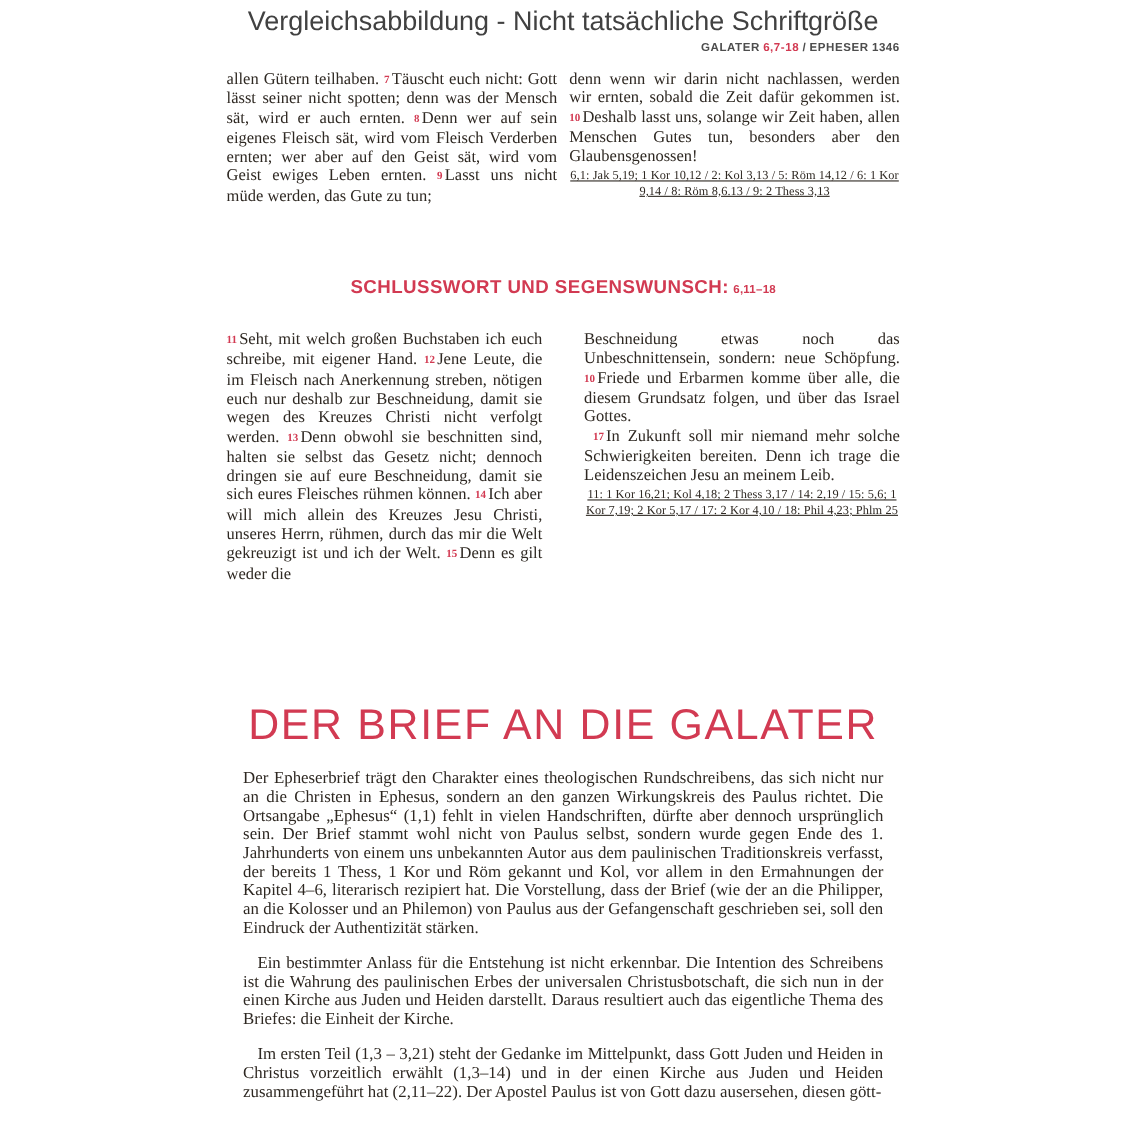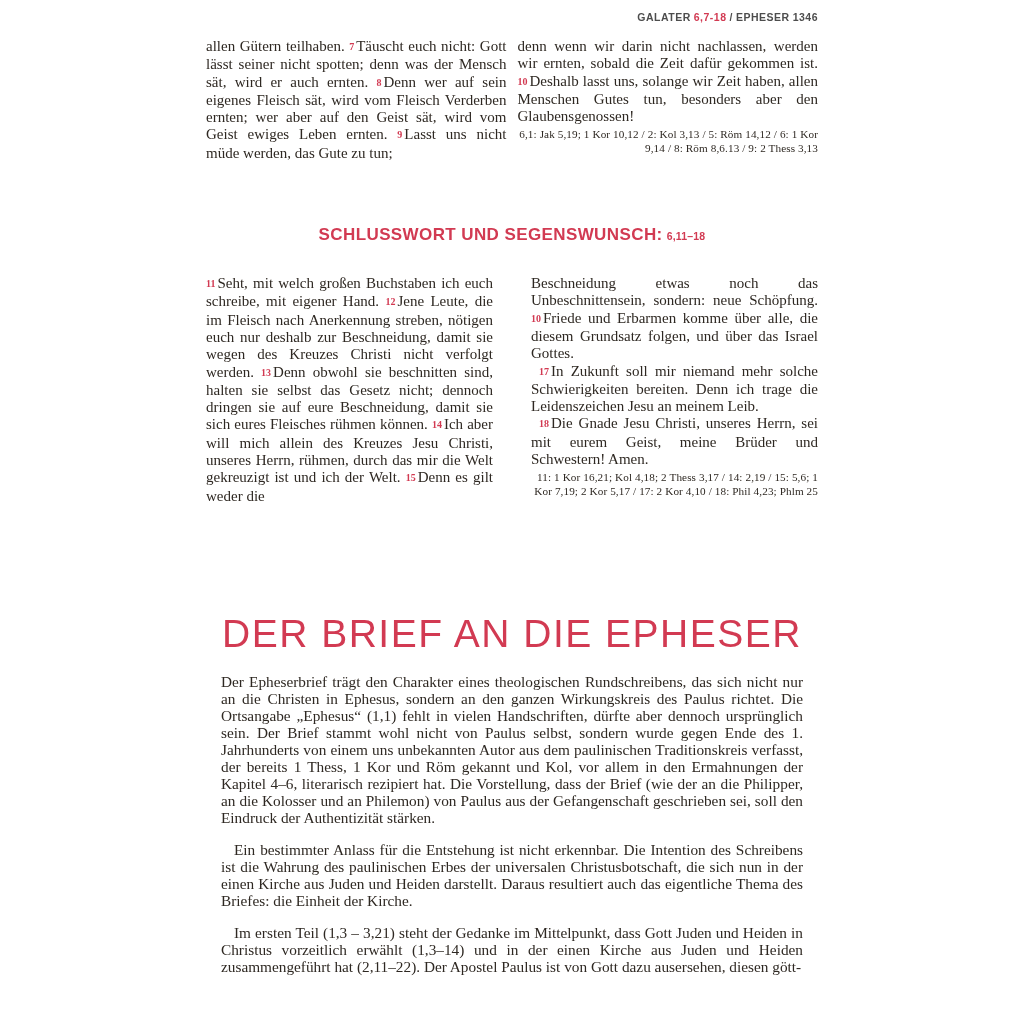--- a/index.html
+++ b/index.html
@@ -29,21 +29,21 @@
   .col{flex:1;min-width:0;}
 
   .bible-p{margin:0;font-size:15px;line-height:17.3px;text-align:justify;}
   .bible-p.indent{text-indent:8px;}
   .vnum{
     color:var(--accent);font-size:10px;font-weight:700;
     margin-right:2px;position:relative;top:-1px;
   }
   .refs{
     font-size:11.2px;line-height:13.4px;margin-top:3px;
-    text-align:right;letter-spacing:0.1px;
+    text-align:center;letter-spacing:0.1px;text-decoration:underline;
   }
 
   .section-heading{
     text-align:center;margin-top:63px;
     font-family:Liberation Sans, sans-serif;font-weight:700;
     font-size:17px;letter-spacing:0.4px;color:var(--accent);
   }
   .section-heading .range{font-size:10.5px;margin-left:4px;letter-spacing:0.2px;}
 
   .book-title{
@@ -54,20 +54,21 @@
   }
   .intro{margin-top:18px;}
   .intro-p{margin:15px;font-size:15.3px;line-height:17px;text-align:justify;font-family:Liberation Serif, serif;}
   .intro-p.indent{text-indent:13px;}
 </style>
 </head>
 <body>
 
 <div class="page">
 
+  <div class="banner">Vergleichsabbildung - Nicht tatsächliche Schriftgröße</div>
 
   <div class="running-head">
     <div class="rh-left">
       <span>GALATER</span><span class="rh-range">6,7-18</span><span>/</span><span>EPHESER</span>
     </div>
     <div class="rh-page-number">1346</div>
   </div>
 
   <div class="cols block1">
     <div class="col">
@@ -86,27 +87,26 @@
   </div>
 
   <div class="cols block2">
     <div class="col">
         <p class="bible-p"><span class="vnum">11</span>Seht, mit welch großen Buchstaben ich euch schreibe, mit eigener Hand. <span class="vnum">12</span>Jene Leute, die im Fleisch nach Anerkennung streben, nötigen euch nur deshalb zur Beschneidung, damit sie wegen des Kreuzes Christi nicht verfolgt werden. <span class="vnum">13</span>Denn obwohl sie beschnitten sind, halten sie selbst das Gesetz nicht; dennoch dringen sie auf eure Beschneidung, damit sie sich eures Fleisches rühmen können. <span class="vnum">14</span>Ich aber will mich allein des Kreuzes Jesu Christi, unseres Herrn, rühmen, durch das mir die Welt gekreuzigt ist und ich der Welt. <span class="vnum">15</span>Denn es gilt weder die</p>
       </div>
     <div class="col">
       <div>
           <p class="bible-p">Beschneidung etwas noch das Unbeschnittensein, sondern: neue Schöpfung. <span class="vnum">10</span>Friede und Erbarmen komme über alle, die diesem Grundsatz folgen, und über das Israel Gottes.</p>
           <p class="bible-p indent"><span class="vnum">17</span>In Zukunft soll mir niemand mehr solche Schwierigkeiten bereiten. Denn ich trage die Leidenszeichen Jesu an meinem Leib.</p>
-          <p class="bible-p indent"><span class="vnum">18</span>Die Gnade Jesu Christi, unseres Herrn, sei mit eurem Geist, meine Brüder und Schwestern! Amen.</p>
         </div>
       <div class="refs">11: 1 Kor 16,21; Kol 4,18; 2 Thess 3,17 / 14: 2,19 / 15: 5,6; 1 Kor 7,19; 2 Kor 5,17 / 17: 2 Kor 4,10 / 18: Phil 4,23; Phlm 25</div>
     </div>
   </div>
 
-  <div class="book-title">DER BRIEF AN DIE EPHESER</div>
+  <div class="book-title">DER BRIEF AN DIE GALATER</div>
 
   <div class="intro">
       <p class="intro-p">Der Epheserbrief trägt den Charakter eines theologischen Rundschreibens, das sich nicht nur an die Christen in Ephesus, sondern an den ganzen Wirkungskreis des Paulus richtet. Die Ortsangabe „Ephesus“ (1,1) fehlt in vielen Handschriften, dürfte aber dennoch ursprünglich sein. Der Brief stammt wohl nicht von Paulus selbst, sondern wurde gegen Ende des 1. Jahrhunderts von einem uns unbekannten Autor aus dem paulinischen Traditionskreis verfasst, der bereits 1 Thess, 1 Kor und Röm gekannt und Kol, vor allem in den Ermahnungen der Kapitel 4–6, literarisch rezipiert hat. Die Vorstellung, dass der Brief (wie der an die Philipper, an die Kolosser und an Philemon) von Paulus aus der Gefangenschaft geschrieben sei, soll den Eindruck der Authentizität stärken.</p>
       <p class="intro-p indent">Ein bestimmter Anlass für die Entstehung ist nicht erkennbar. Die Intention des Schreibens ist die Wahrung des paulinischen Erbes der universalen Christusbotschaft, die sich nun in der einen Kirche aus Juden und Heiden darstellt. Daraus resultiert auch das eigentliche Thema des Briefes: die Einheit der Kirche.</p>
       <p class="intro-p indent">Im ersten Teil (1,3 – 3,21) steht der Gedanke im Mittelpunkt, dass Gott Juden und Heiden in Christus vorzeitlich erwählt (1,3–14) und in der einen Kirche aus Juden und Heiden zusammengeführt hat (2,11–22). Der Apostel Paulus ist von Gott dazu ausersehen, diesen gött-</p>
     </div>
 
 </div>
 
 </body></html>

